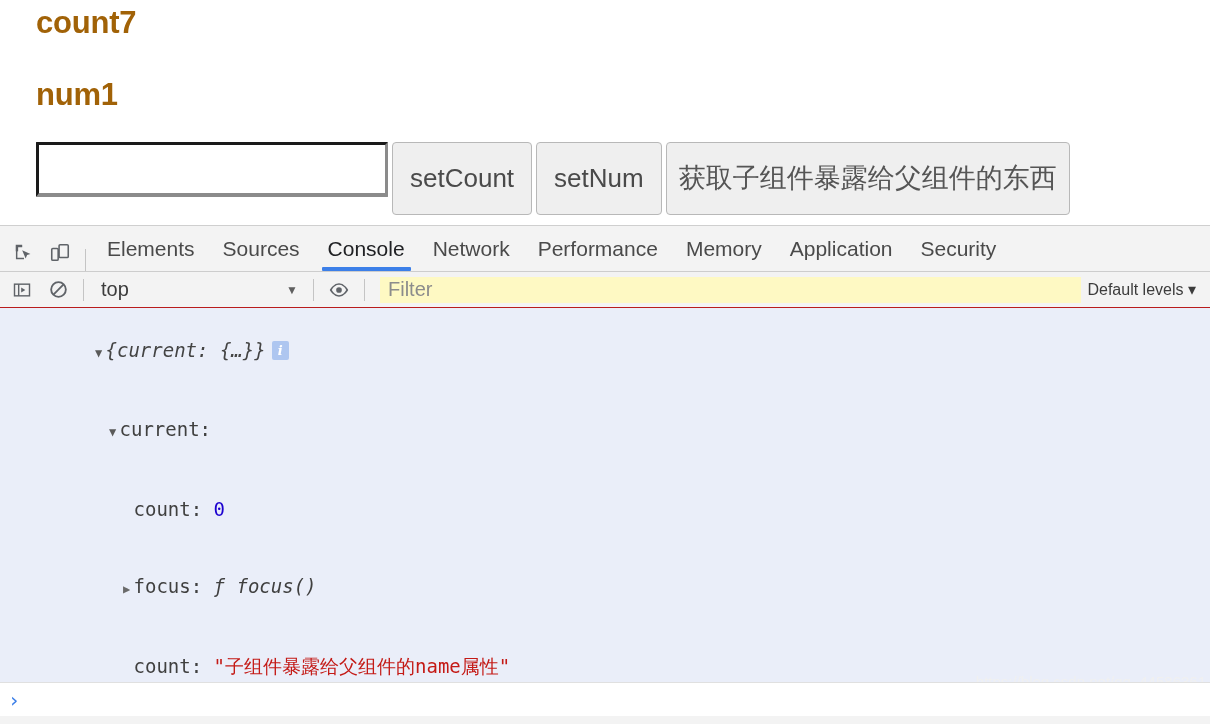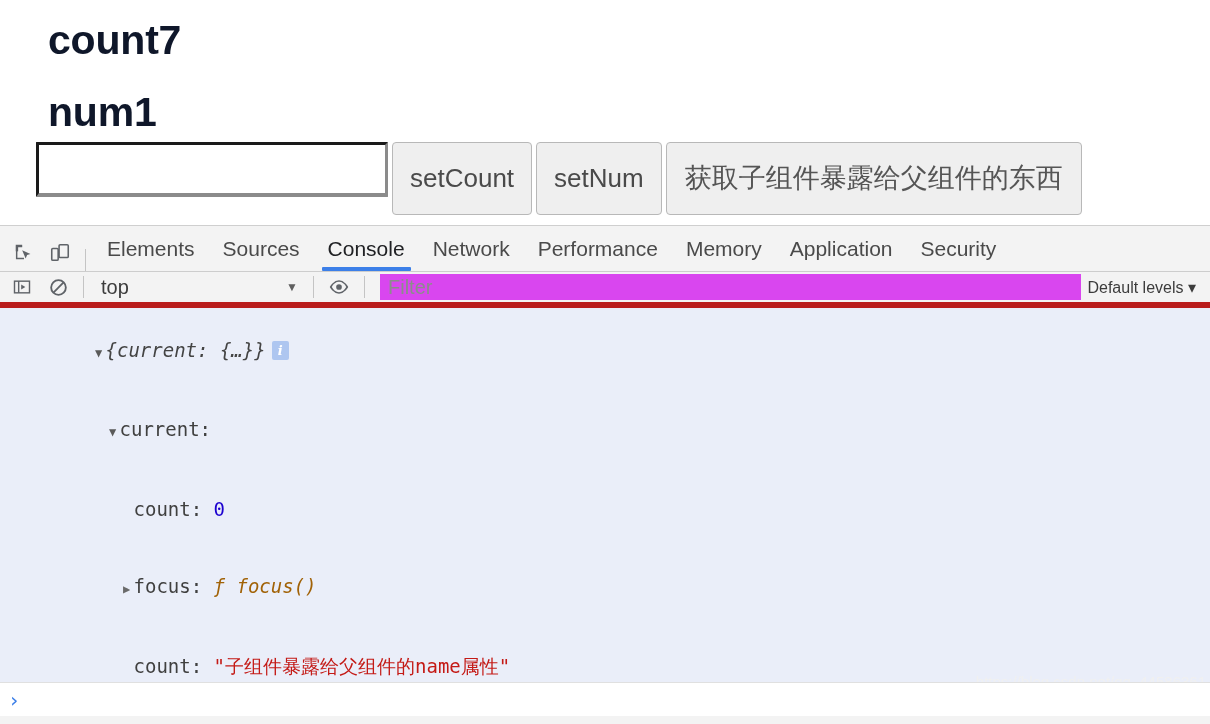--- a/index.html
+++ b/index.html
@@ -13,24 +13,24 @@
 
   
   #page-area {
     position: absolute;
     left: 0; top: 0;
     width: 1210px; height: 225px;
     background: #fff;
     overflow: hidden;
   }
   .heading {
-    margin: 12px;
-    font-size: 41px;
+    margin: 0;
+    font-size: 31px;
     font-weight: bold;
-    color: #0f172a;
+    color: #a16207;
     letter-spacing: -0.2px;
     font-family: "Liberation Sans", sans-serif;
   }
   #h-count { position: absolute; left: 36px; top: 5px; }
   #h-num   { position: absolute; left: 36px; top: 77px; }
 
   #controls {
     position: absolute;
     left: 36px; top: 142px;
     display: flex;
@@ -59,21 +59,21 @@
     border: 1px solid #b8b8b8;
     border-radius: 4px;
     font-size: 26px;
     color: #4a4a4a;
     padding: 0 17px;
     font-family: "Liberation Sans", sans-serif;
     line-height: 53px;
     white-space: nowrap;
     cursor: pointer;
   }
-  .app-btn.cjk { font-size: 27px; color: #555; padding: 0 18px; }
+  .app-btn.cjk { font-size: 27px; color: #555; padding: 0 12px; }
 
   
   #devtools {
     position: absolute;
     left: 0; top: 225px;
     width: 1210px; height: 499px;
     background: #f3f3f3;
     border-top: 1px solid #cfcfcf;
     font-family: "Liberation Sans", sans-serif;
   }
@@ -113,21 +113,21 @@
     left: 8px; right: 8px; bottom: 0;
     height: 4px;
     background: #3c7fe8;
     border-radius: 1px;
   }
 
   #dt-consolebar {
     position: relative;
     height: 36px;
     background: #f3f3f3;
-    border-bottom: 6px solid #b91c1c;
+    border-bottom: 1px solid #b91c1c;
     display: flex;
     align-items: center;
     padding-left: 4px;
   }
   #ctx-select {
     display: flex;
     align-items: center;
     width: 215px;
     height: 30px;
     padding-left: 10px;
@@ -135,21 +135,21 @@
     color: #3c3c3c;
     cursor: pointer;
   }
   #ctx-select .caret { margin-left: auto; margin-right: 8px; font-size: 12px; color: #5f5f5f; }
   #filter-input {
     flex: 1;
     height: 26px;
     margin-left: 8px;
     margin-right: 6px;
     border: none;
-    background: #d946ef;
+    background: #fef9c3;
     font-size: 20px;
     color: #3c3c3c;
     padding: 0 8px;
     outline: none;
     font-family: "Liberation Sans", sans-serif;
   }
   #filter-input::placeholder { color: #8c8c8c; }
   #levels-select {
     font-size: 16px;
     color: #3c3c3c;
@@ -196,21 +196,21 @@
     font-weight: bold;
     text-align: center;
     line-height: 19px;
     vertical-align: 2px;
     margin-left: 6px;
     font-family: "DejaVu Serif", serif;
   }
   .key { color: #404040; }
   .num { color: #1c00cf; }
   .str { color: #c41a16; }
-  .fn { color: #a16207; font-style: italic; text-align: right; }
+  .fn { color: #404040; font-style: italic; text-align: right; }
   .punct { color: #303030; }
 
   #prompt-row {
     position: absolute;
     left: 0; bottom: 0;
     width: 1210px; height: 34px;
     background: #ffffff;
     border-top: 1px solid #e0e0e0;
     display: flex;
     align-items: center;

